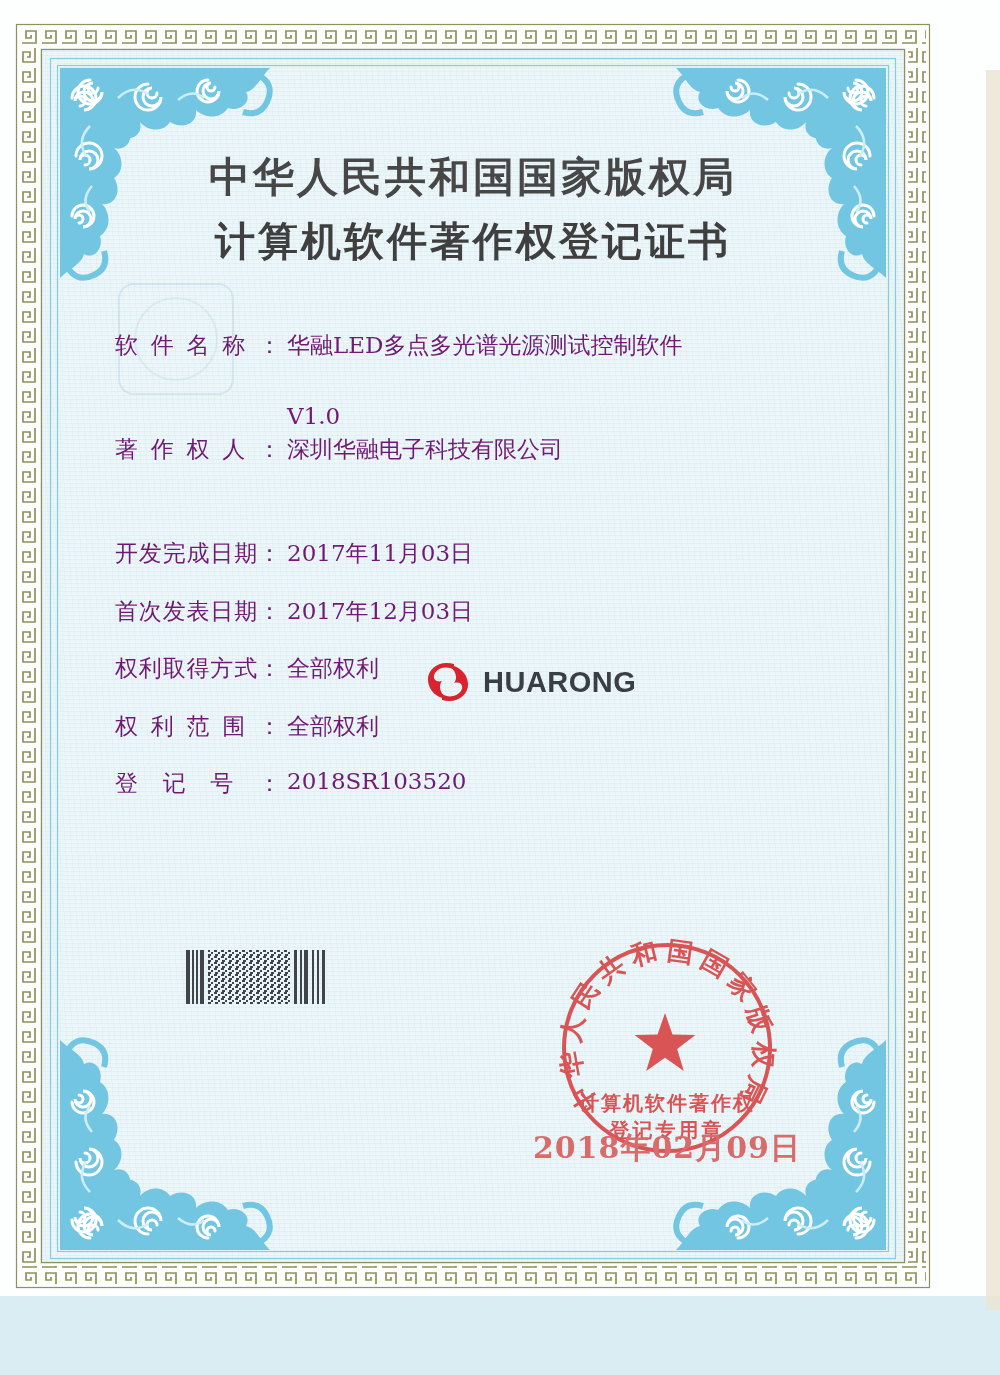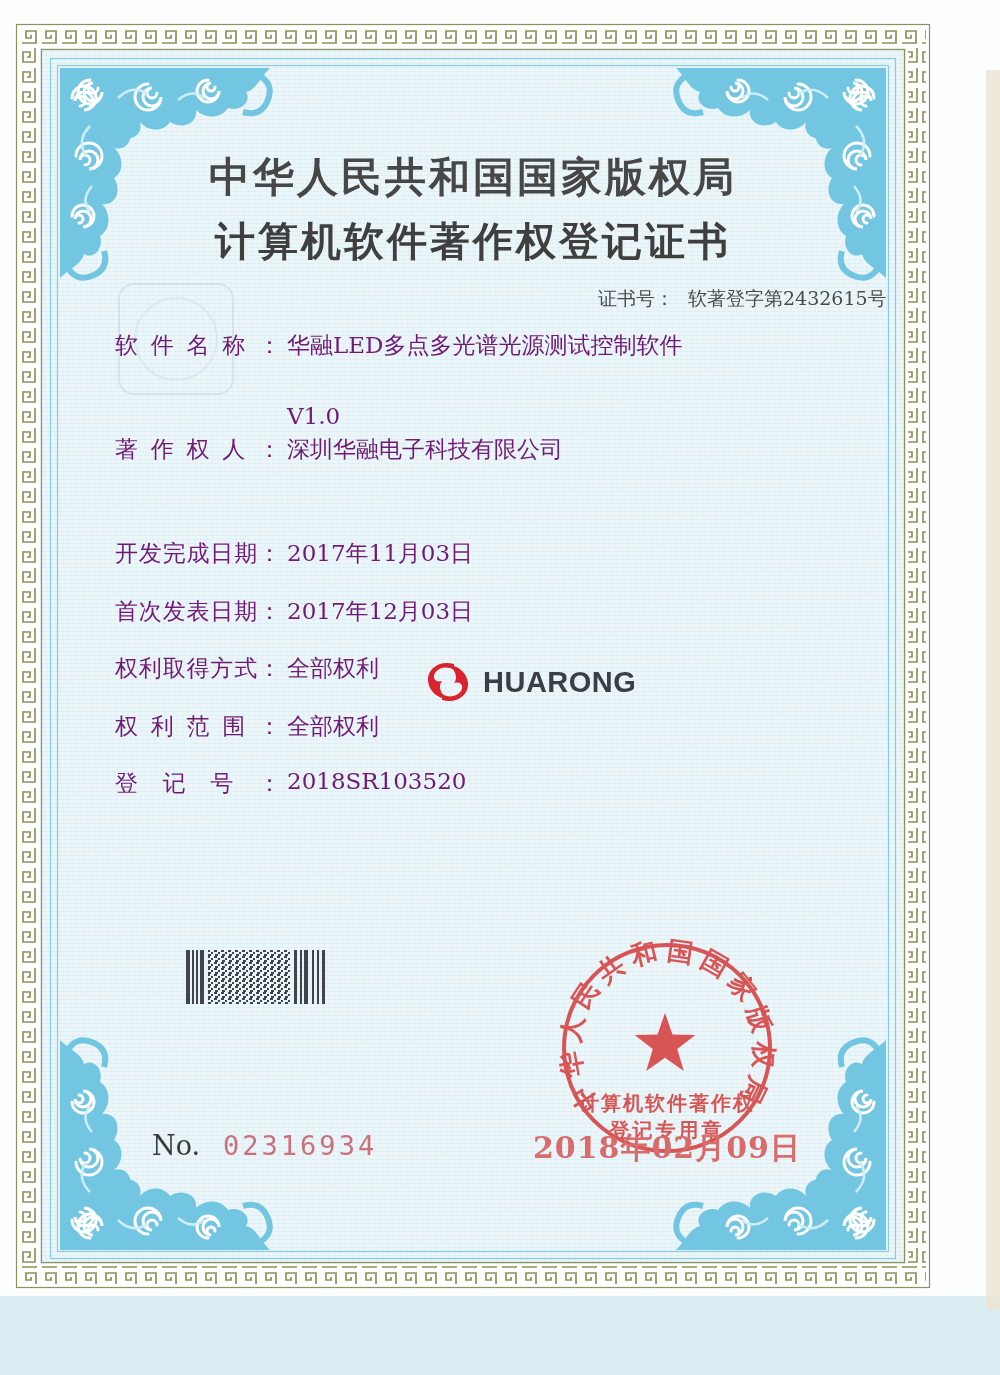--- a/index.html
+++ b/index.html
@@ -100,23 +100,20 @@
 
   <div class="watermark">
     <div class="wm-inner"></div>
   </div>
 
   <div class="content">
 
     <div class="title">中华人民共和国国家版权局</div>
     <div class="subtitle">计算机软件著作权登记证书</div>
 
-    <div class="certno">
-      <span>证书号：</span><span class="cv">软著登字第2432615号</span>
-    </div>
 
     <div class="frow" style="top:330px">
       <span class="flabel">软件名称：</span>
       <span class="fvalue">华融LED多点多光谱光源测试控制软件</span>
       <span class="fvalue2">V1.0</span>
     </div>
 
     <div class="frow" style="top:434px">
       <span class="flabel">著作权人：</span>
       <span class="fvalue">深圳华融电子科技有限公司</span>
@@ -176,24 +173,20 @@
           <rect x="108" width="3" height="54"></rect>
             <rect x="114" width="2" height="54"></rect>
           <rect x="118" width="4" height="54"></rect>
             <rect x="126" width="2" height="54"></rect>
           <rect x="131" width="2" height="54"></rect>
             <rect x="136" width="3" height="54"></rect>
         </g>
       </svg>
     </div>
 
-    <div class="footer-no">
-      <span class="no-label">No.</span>
-      <span class="no-value">02316934</span>
-    </div>
 
   </div>
 
   <svg class="seal-svg" width="280" height="260" viewBox="530 915 280 260">
     <defs>
       <path id="rp" d="M 599.6 1104.6 A 88 88 0 1 1 734.4 1104.6" fill="none"></path>
     </defs>
     <circle cx="667" cy="1048" r="103" fill="none" stroke="#d84848" stroke-width="4"></circle>
     <text font-size="26" font-weight="600" fill="#d84848" font-family="'DejaVu Serif',serif">
       <textPath href="#rp" startOffset="0" textLength="390" lengthAdjust="spacing">中华人民共和国国家版权局</textPath>

